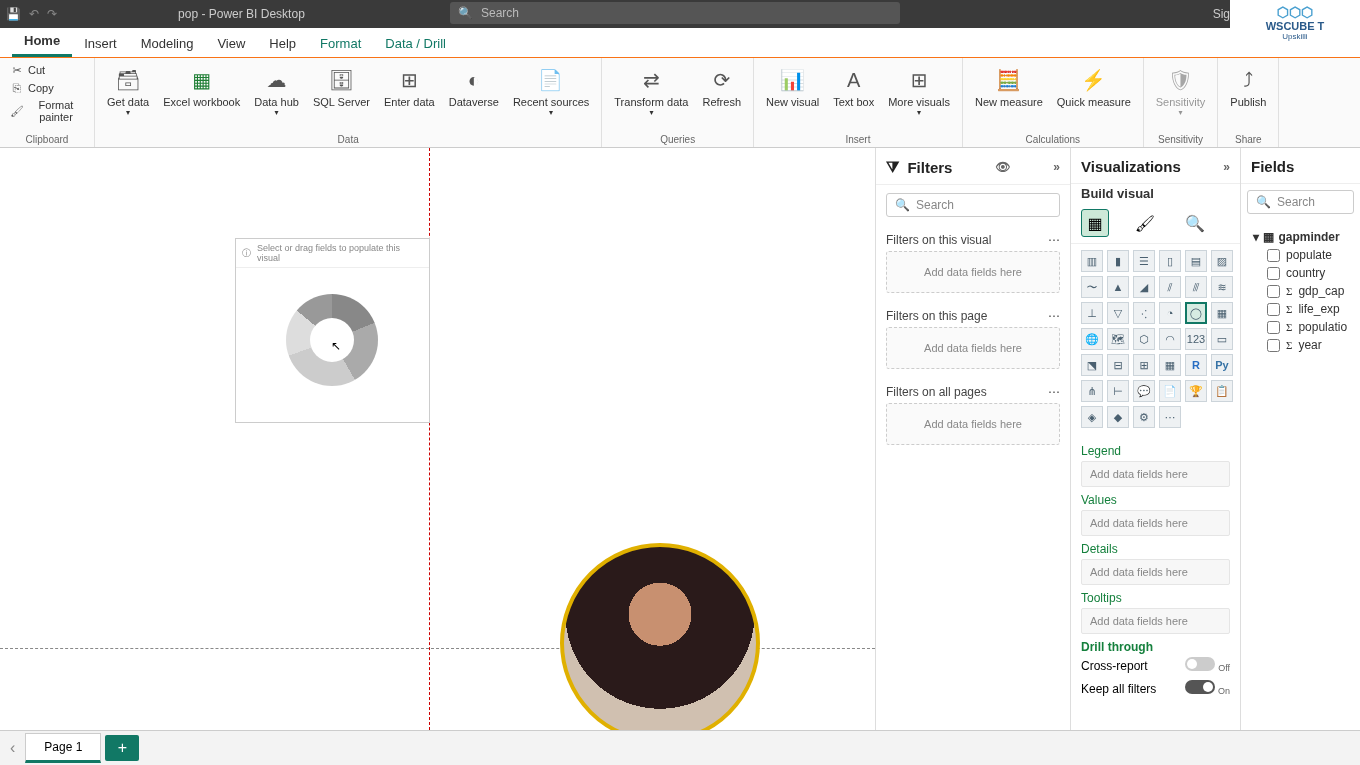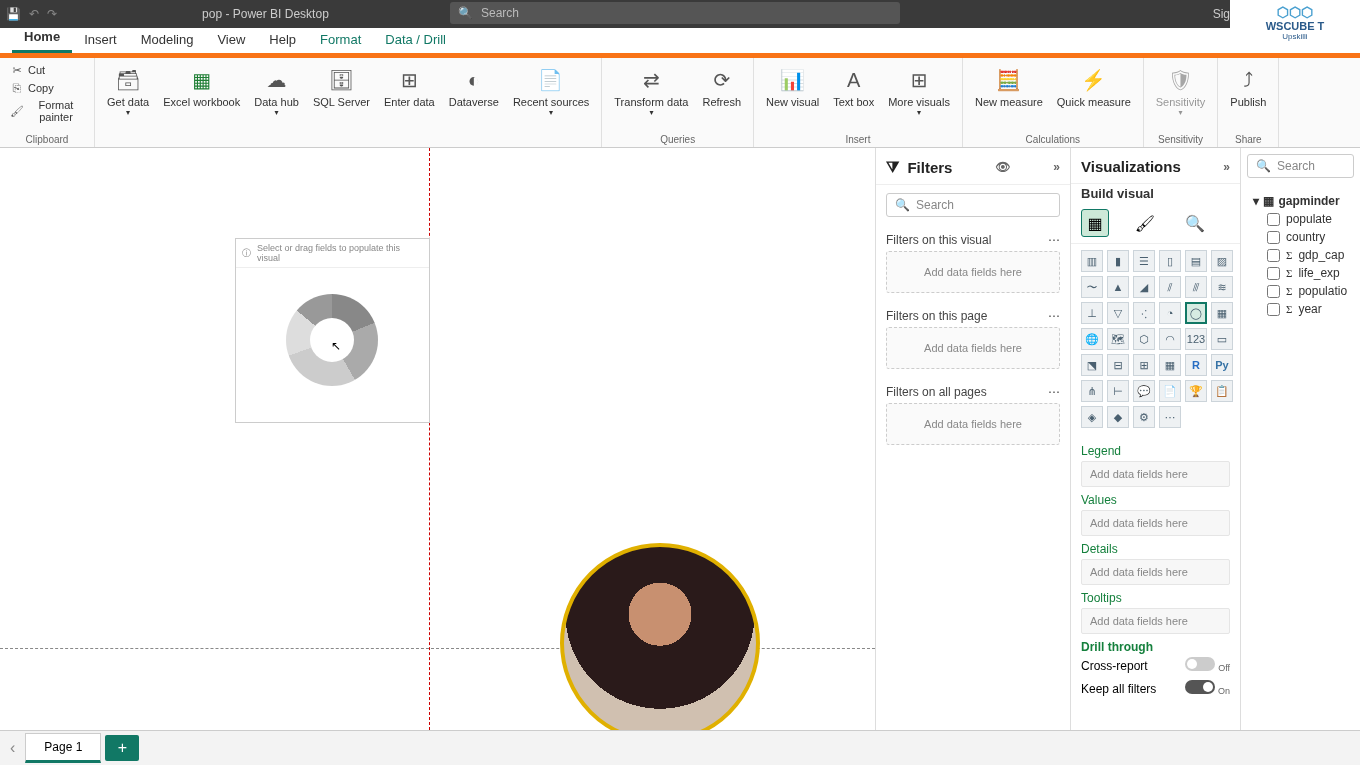--- a/index.html
+++ b/index.html
@@ -1,29 +1,29 @@
 <!DOCTYPE html>
 <html><head>
 <meta charset="utf-8">
 <style>
 * { margin:0; padding:0; box-sizing:border-box; font-family:"Segoe UI",Arial,sans-serif; }
 body { width:1360px; height:765px; background:#fff; overflow:hidden; position:relative; }
 
 
 .titlebar { height:28px; background:#3a3a3a; display:flex; align-items:center; color:#ccc; font-size:12px; position:relative; }
 .titlebar .qat { display:flex; gap:8px; padding-left:6px; align-items:center; }
-.titlebar .title { margin-left:104px;padding-left:41px; }
+.titlebar .title { margin-left:80px;padding-left:41px; }
 .titlebar .search { position:absolute; left:450px; top:2px; width:450px; height:22px; background:#555; border-radius:3px; display:flex; align-items:center; padding:0 8px; gap:8px; color:#bbb; }
 .titlebar .signin { position:absolute; right:130px; color:#ccc; }
 .logo { position:absolute; right:0; top:-5px; width:130px; height:55px; background:#fff; display:flex; align-items:center; justify-content:center; z-index:50; border-bottom-left-radius:8px;}
 .logo-inner { font-size:11px; font-weight:bold; color:#2a5a8a; text-align:center; }
 .logo-hex { color:#4aa0d0; font-size:14px; }
 
 
-.tabs { height:30px; background:#fff; border-bottom:5px solid #f97316; display:flex; align-items:flex-end; padding-left:12px; }
+.tabs { height:30px; background:#fff; border-bottom:1px solid #f97316; display:flex; align-items:flex-end; padding-left:12px; }
 .tab { padding:6px 12px; font-size:13px; color:#333; cursor:pointer; }
 .tab.active { border-bottom:3px solid #117865; font-weight:600; }
 .tab.highlight { color:#117865; }
 
 
 .ribbon { height:90px; background:#fafafa; border-bottom:1px solid #ccc; display:flex; }
 .ribbon-group { border-right:1px solid #e0e0e0; padding:4px 8px 2px; display:flex; flex-direction:column; justify-content:space-between; }
 .ribbon-group-label { text-align:center; font-size:10px; color:#666; margin-top:auto; }
 .ribbon-items { display:flex; gap:6px; }
 .ribbon-btn { display:flex; flex-direction:column; align-items:center; justify-content:flex-start; font-size:11px; color:#333; cursor:pointer; padding:2px 4px; text-align:center; }
@@ -170,20 +170,21 @@
       <div class="ribbon-btn">
           <span class="icon">◐</span>
           <span>Dataverse</span>
         </div>
       <div class="ribbon-btn">
           <span class="icon">📄</span>
           <span>Recent sources</span>
           <span style="font-size:8px">▾</span>
         </div>
     </div>
+    <div class="ribbon-group-label">Data</div>
   </div>
   <div class="ribbon-group">
     <div class="ribbon-items">
       <div class="ribbon-btn">
           <span class="icon">⇄</span>
           <span>Transform data</span>
           <span style="font-size:8px">▾</span>
         </div>
       <div class="ribbon-btn">
           <span class="icon">⟳</span>
@@ -357,20 +358,23 @@
       <span>Cross-report</span>
       <span><span class="toggle"></span><span class="toggle-label">Off</span></span>
     </div>
     <div class="drill-row">
       <span>Keep all filters</span>
       <span><span class="toggle on"></span><span class="toggle-label">On</span></span>
     </div>
   </div>
 
   <div class="panel panel-fields">
+    <div class="panel-header">
+      <span>Fields</span>
+    </div>
     <div class="panel-body" style="padding:6px">
       <div class="search-box">
         <span>🔍</span>
         <span>Search</span>
       </div>
       <div class="fields-tree">
         <div class="fields-table">
           <span>▾</span>
           <span>▦</span>
           <span>gapminder</span>

